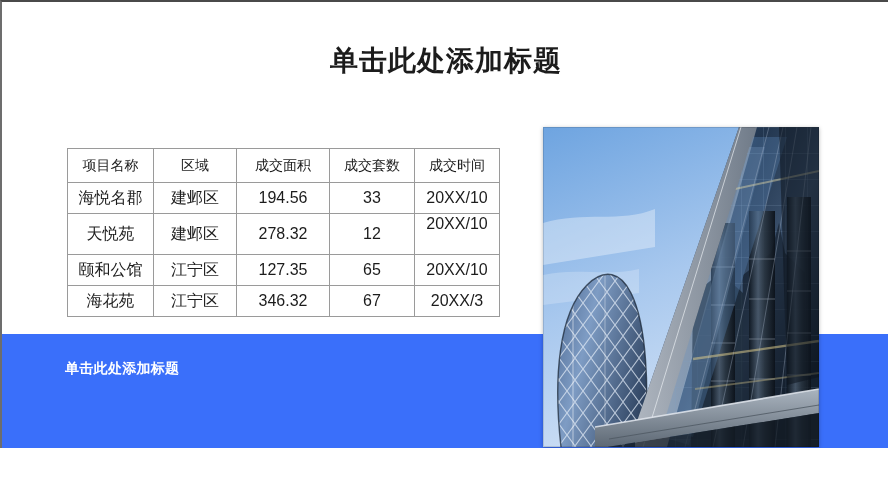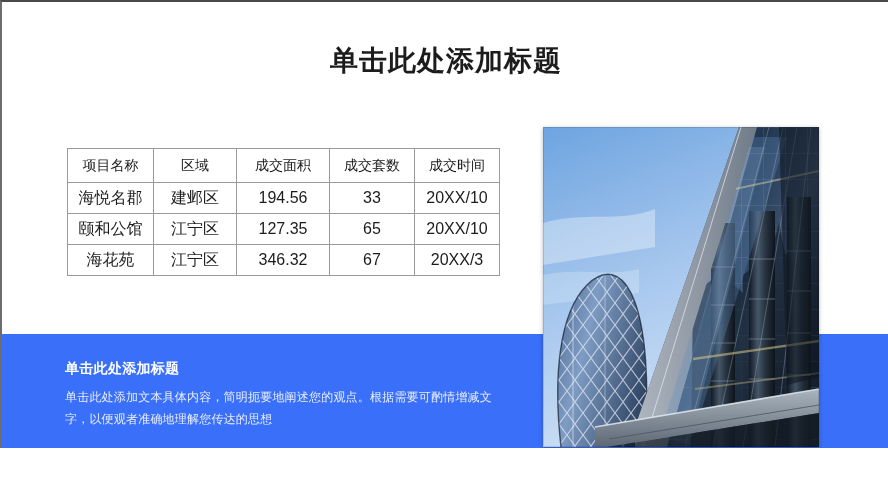--- a/index.html
+++ b/index.html
@@ -148,40 +148,46 @@
       </tr>
     </thead>
     <tbody>
       <tr>
         <td class="cell-name">海悦名郡</td>
         <td class="cell-area">建邺区</td>
         <td class="cell-size">194.56</td>
         <td class="cell-units">33</td>
         <td class="cell-time">20XX/10</td>
       </tr>
+      <tr class="row-shifted">
+        <td class="cell-name">天悦苑</td>
+        <td class="cell-area">建邺区</td>
+        <td class="cell-size">278.32</td>
+        <td class="cell-units">12</td>
+        <td class="cell-time">20XX/10</td>
+      </tr>
       <tr>
         <td class="cell-name">颐和公馆</td>
         <td class="cell-area">江宁区</td>
         <td class="cell-size">127.35</td>
         <td class="cell-units">65</td>
         <td class="cell-time">20XX/10</td>
       </tr>
       <tr>
         <td class="cell-name">海花苑</td>
         <td class="cell-area">江宁区</td>
         <td class="cell-size">346.32</td>
         <td class="cell-units">67</td>
         <td class="cell-time">20XX/3</td>
       </tr>
     </tbody>
   </table>
 
   <div id="blue-band">
     <div id="band-heading">单击此处添加标题</div>
-    <div id="band-body">单击此处添加文本具体内容，简明扼要地阐述您的观点。根据需要可酌情增减文字，以便观者准确地理解您传达的思想</div>
   </div>
 
   <div id="photo">
     <svg width="276" height="320" viewBox="0 0 276 320">
       <defs>
         <linearGradient id="sky" x1="0" y1="0" x2="0.35" y2="1">
           <stop offset="0%" stop-color="#6ea4e0"></stop>
           <stop offset="55%" stop-color="#a8c8ee"></stop>
           <stop offset="100%" stop-color="#cfe0f5"></stop>
         </linearGradient>

